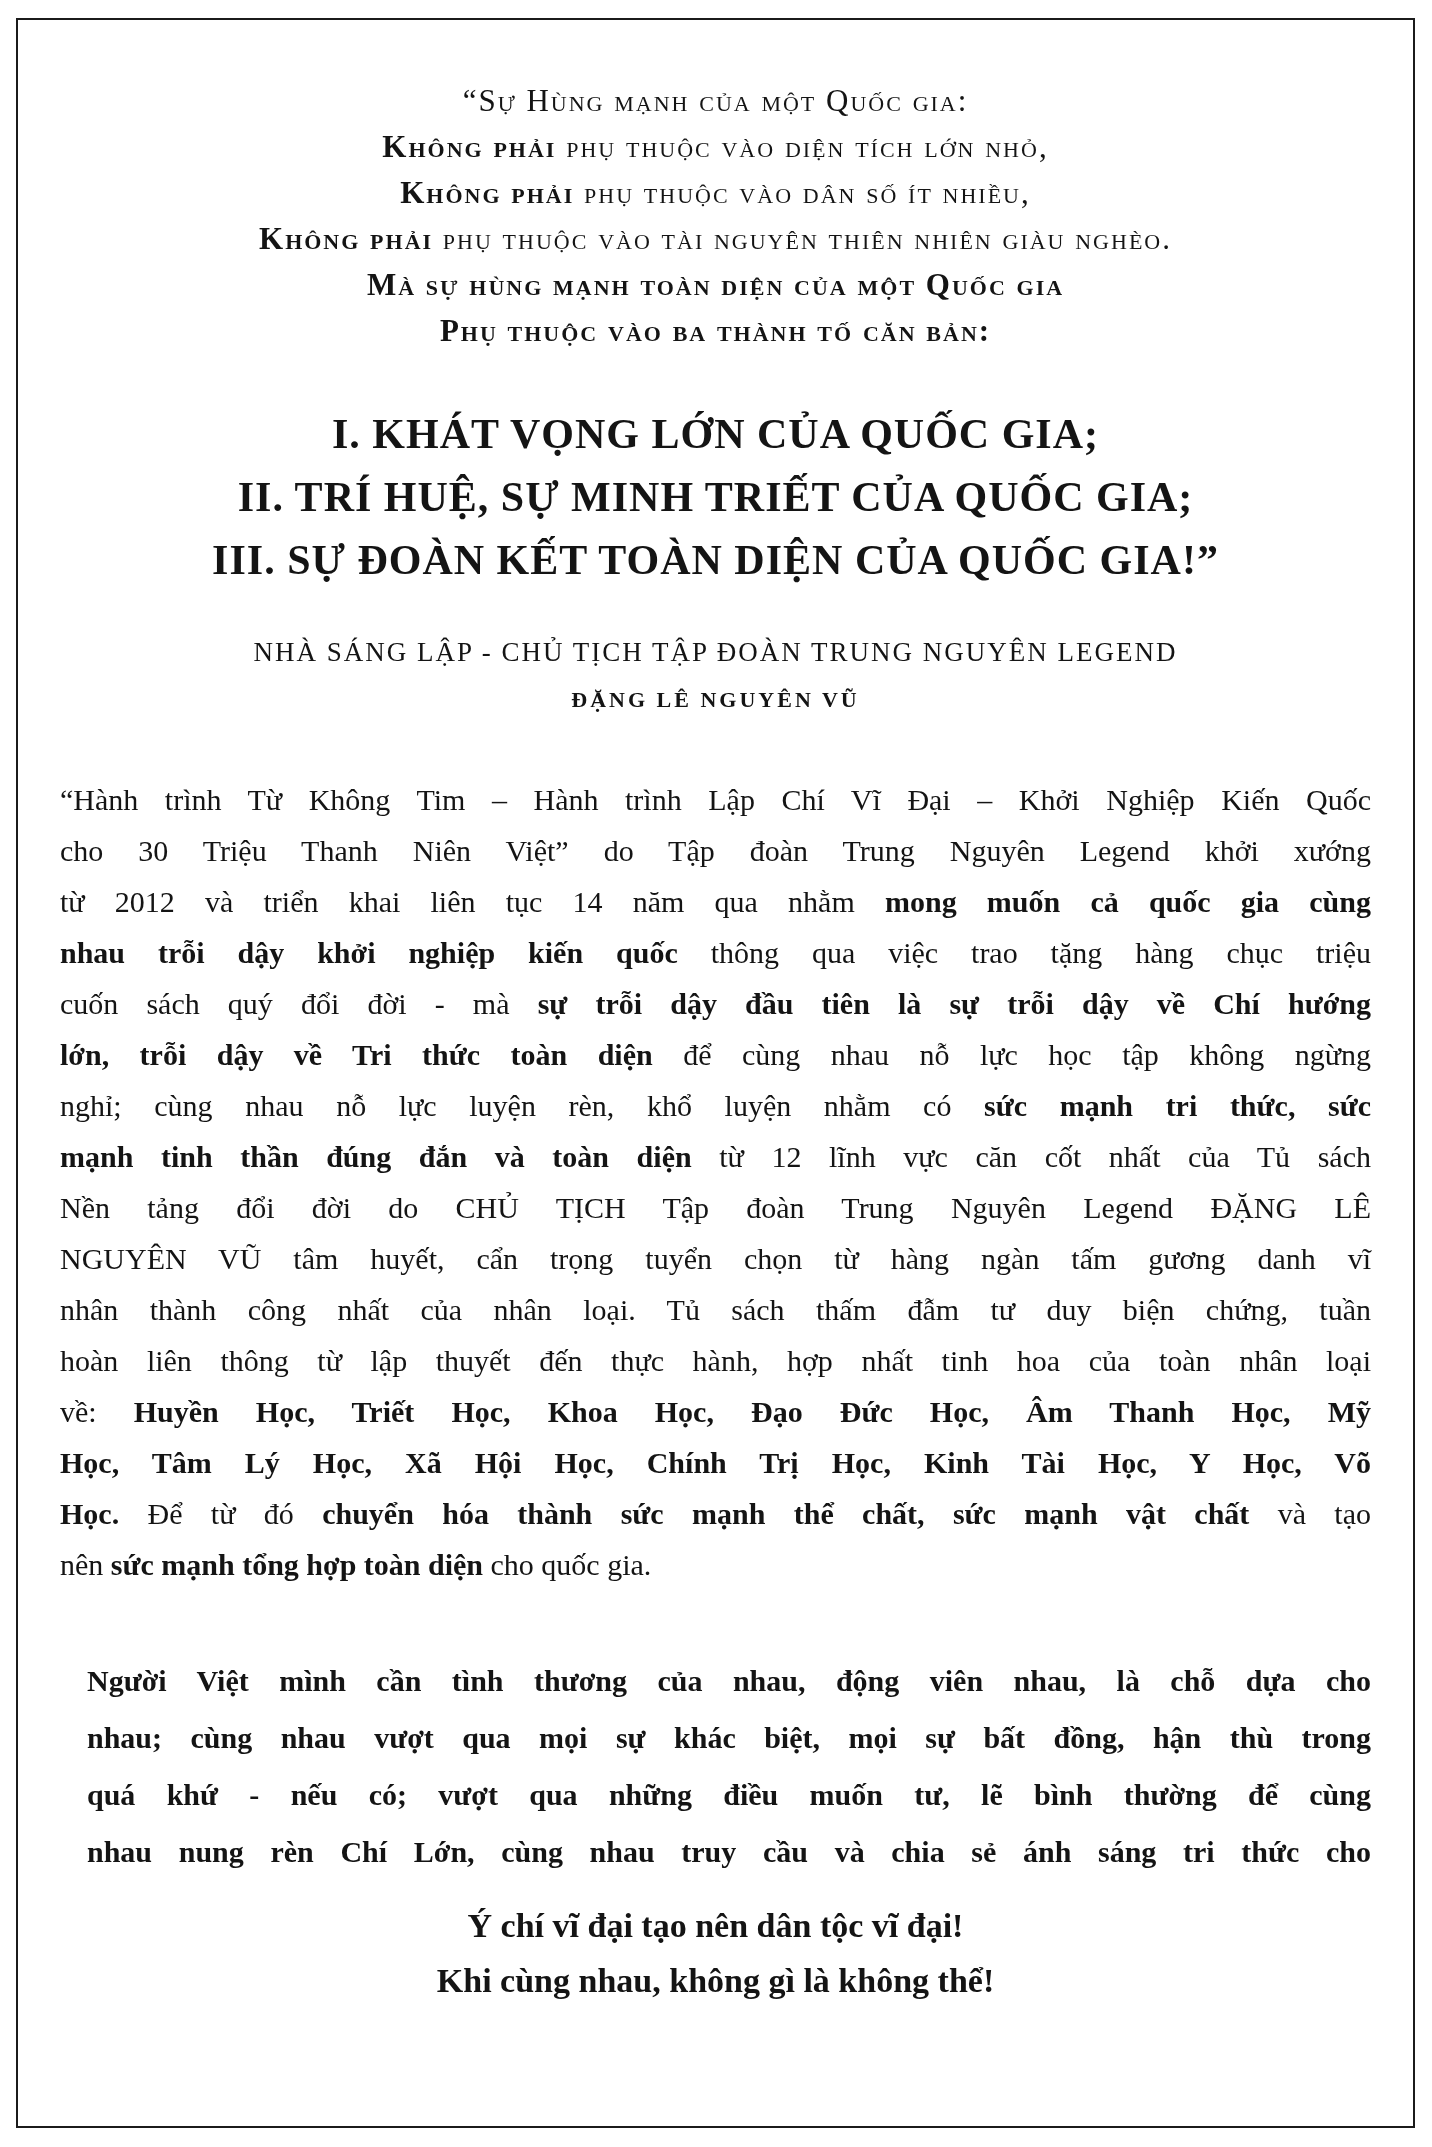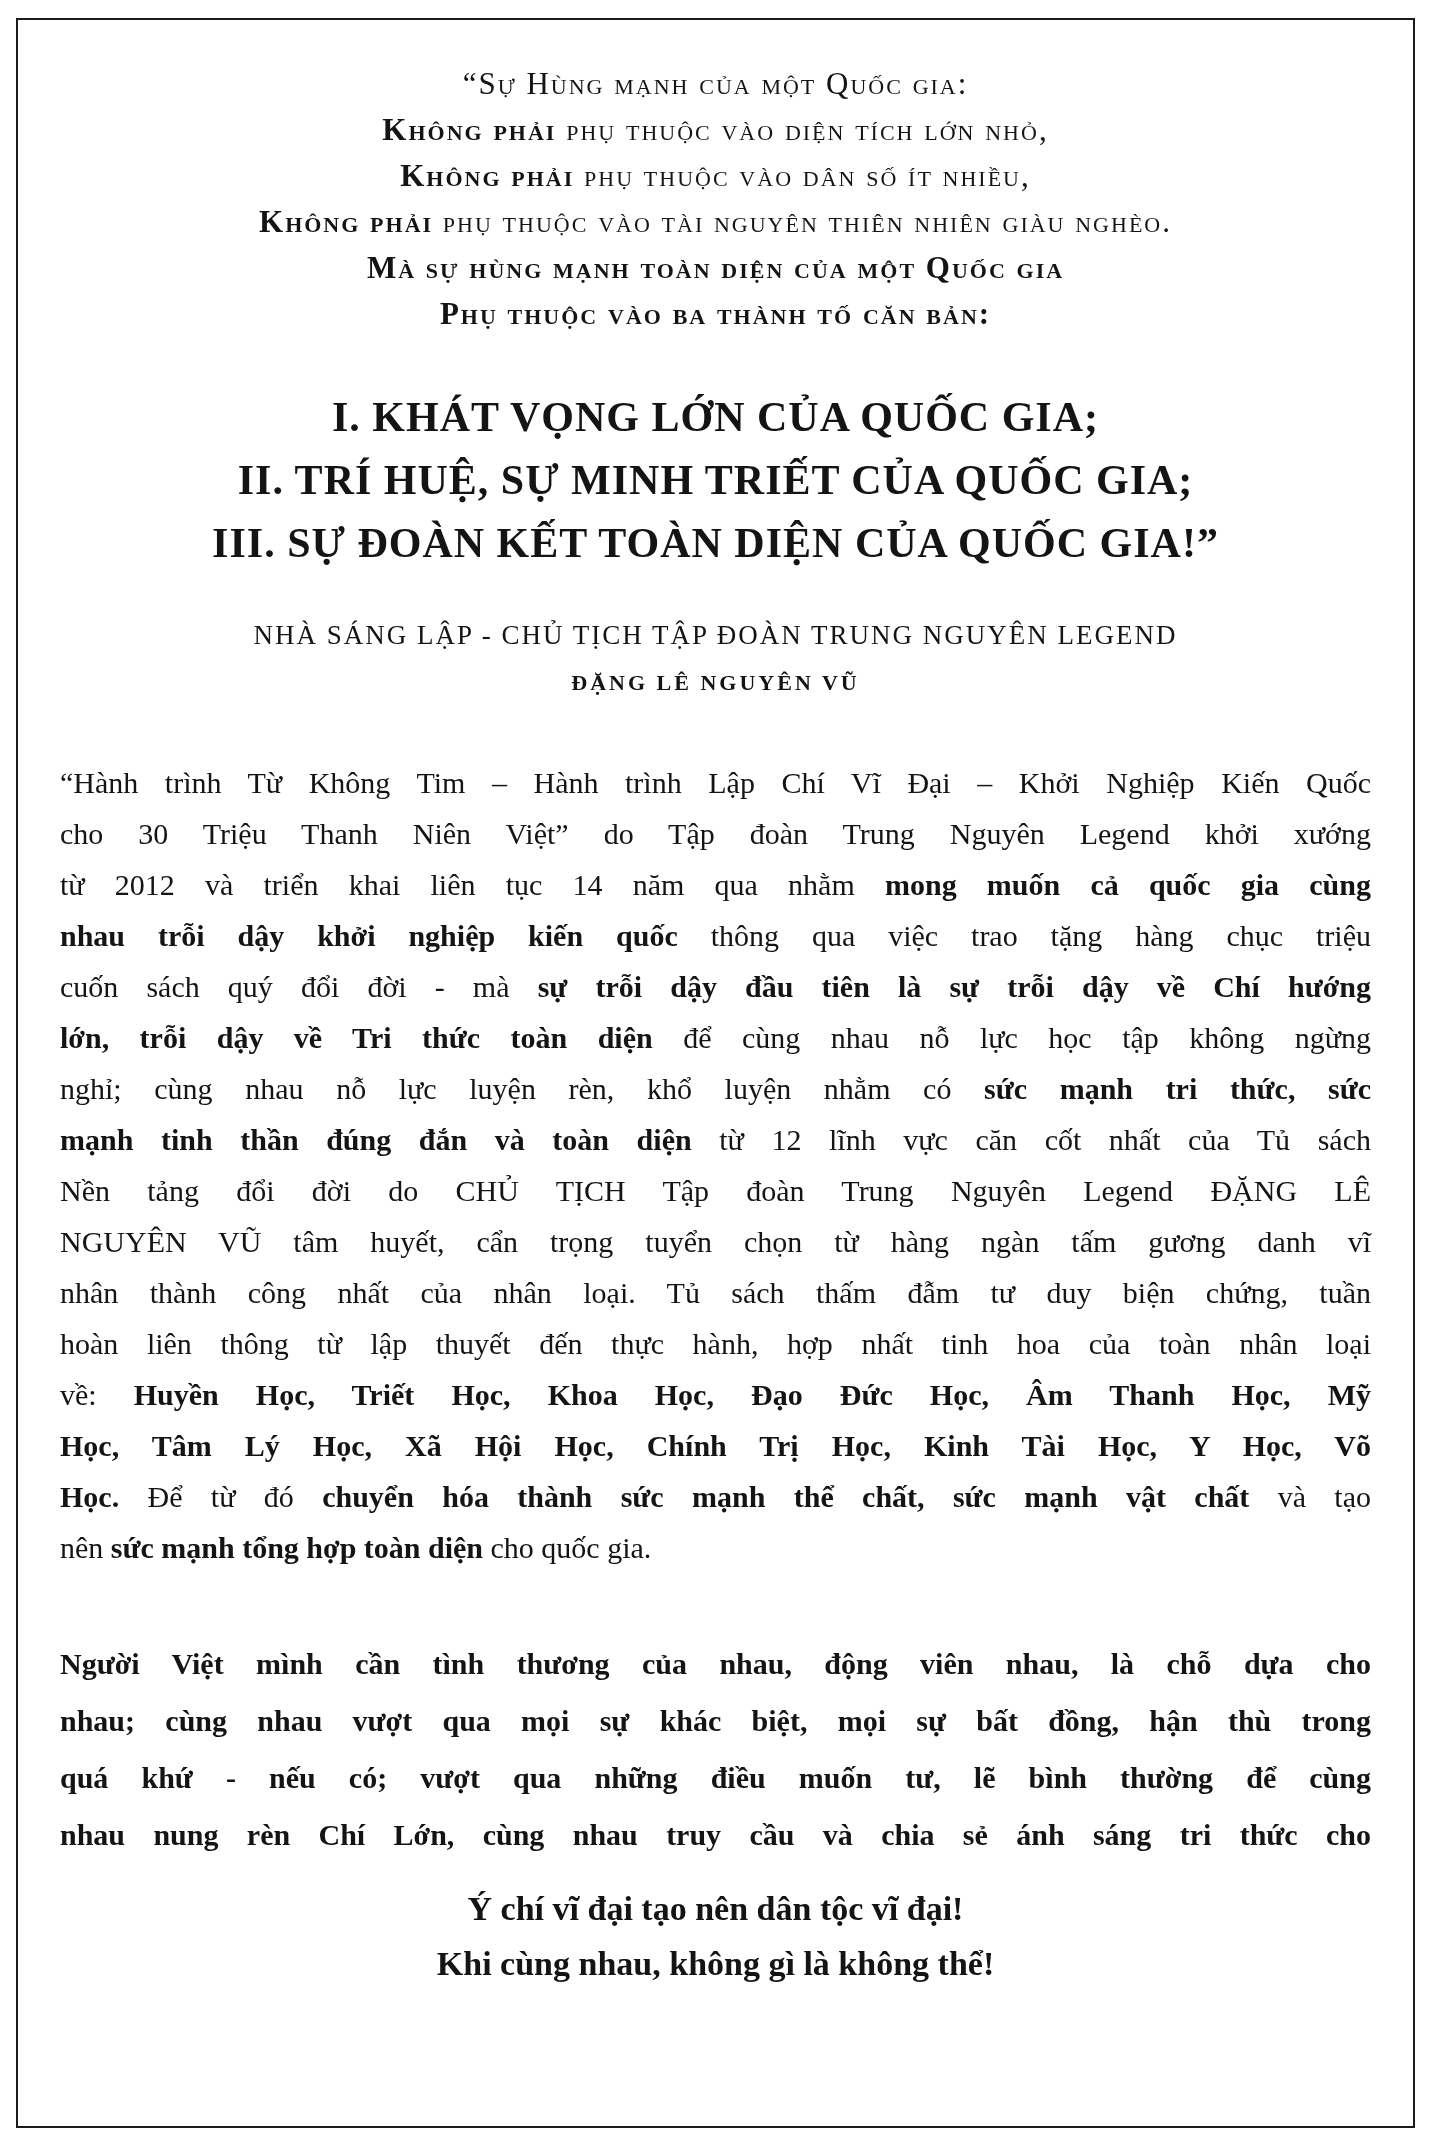--- a/index.html
+++ b/index.html
@@ -15,21 +15,21 @@
     color: #141414;
     overflow: hidden;
   }
   .frame {
     position: absolute;
     left: 16px;
     top: 18px;
     right: 17px;
     bottom: 19px;
     border: 2px solid #1b1b1b;
-    padding: 41px 42px 0 42px;
+    padding: 58px 42px 0 42px;
     box-sizing: border-box;
   }
   
   .quote-block {
     text-align: center;
     font-variant: small-caps;
     font-size: 31px;
     line-height: 46px;
     letter-spacing: 2px;
   }
@@ -59,21 +59,21 @@
   
   .para { font-size: 30px; }
   .para .jline {
     text-align: justify;
     text-align-last: justify;
     white-space: nowrap;
   }
   .para .jline.last { text-align-last: left; }
   .para1 { margin-top: 52px; }
   .para1 .jline { line-height: 51px; }
-  .para2 { margin-top: 62px; font-weight: bold; }
+  .para2 { margin-top: 62px; font-weight: bold; margin-left: 27px; }
   .para2 .jline { line-height: 57px; }
   .b { font-weight: bold; }
   
   .closing-block {
     margin-top: 18px;
     text-align: center;
     font-weight: bold;
     font-size: 34px;
   }
   .closing-block .cline { line-height: 55px; }

